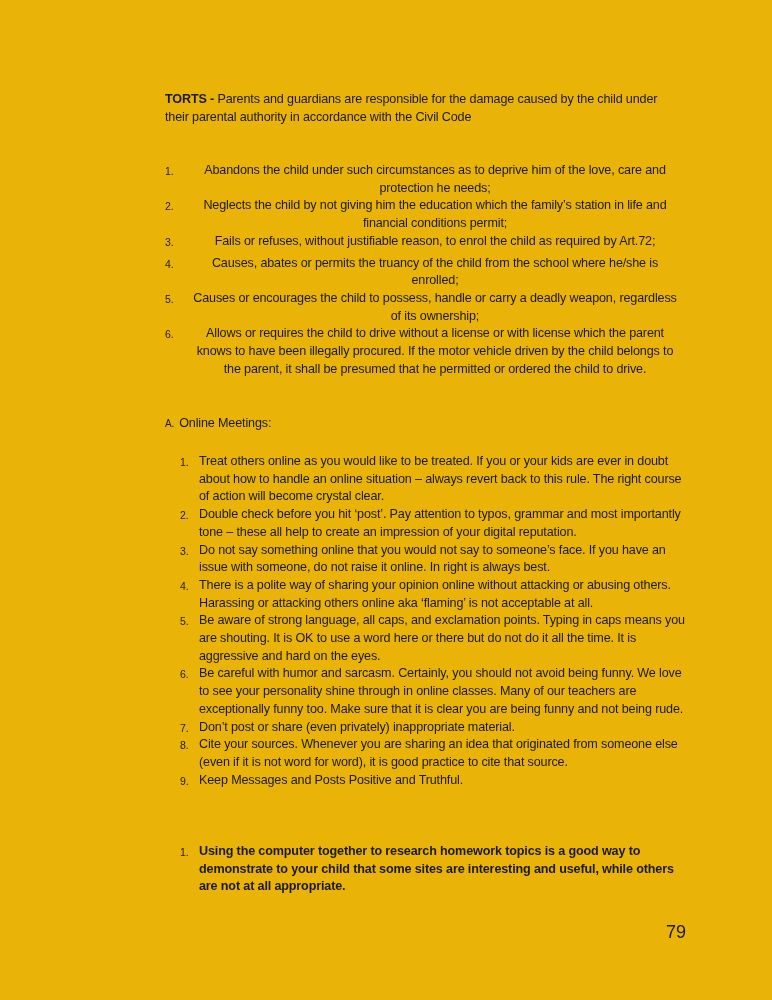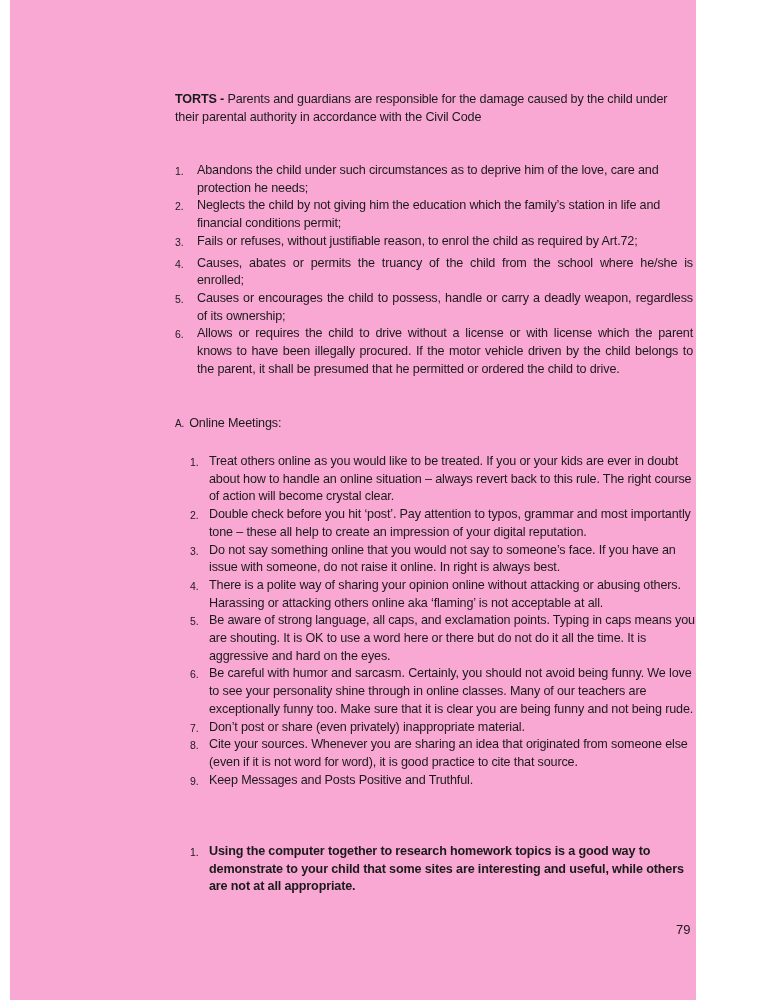--- a/index.html
+++ b/index.html
@@ -1,42 +1,42 @@
 <!DOCTYPE html>
 <html><head>
   <meta charset="utf-8">
   <style>
     html, body { margin: 0; padding: 0; background: #ffffff; }
     body { width: 772px; height: 1000px; position: relative; overflow: hidden;
            font-family: "Liberation Sans", sans-serif; color: #1a1a1a; }
-    .page { position: absolute; left: 0; top: 0; width: 686px; height: 1000px; background: #f9a8d4; margin-left: 10px; }
+    .page { position: absolute; left: 0; top: 0; width: 772px; height: 1000px; background: #eab308; }
     .txt { font-size: 12.6px; line-height: 17.7px; letter-spacing: -0.15px; }
     .block { position: absolute; left: 165px; width: 518px; }
     .bold { font-weight: bold; }
     .item { position: relative; }
     .num { position: absolute; left: 0; font-size: 10.5px; }
     .body { display: block; }
     .justify { text-align: justify; }
     
     #crimes { top: 145px; }
     #crimes .item .num { left: 0; top: 1px; }
-    #crimes .item .body { margin-left: 22px; }
+    #crimes .item .body { margin-left: 22px; text-align: center; }
     #crimes .item.spaced { margin-top: 4px; }
     
     #etiq-title { position: absolute; left: 170px; top: 417px; }
     #sec-a { position: absolute; left: 165px; top: 415px; }
     #sec-a .letter, #sec-b .letter { font-size: 10px; margin-right: 5px; }
     #list-a { position: absolute; left: 180px; top: 453px; width: 505px; }
     #list-a .item .num { left: 0; top: 1px; }
     #list-a .item .body { margin-left: 19px; }
     #sec-b { position: absolute; left: 165px; top: 825px; }
     #list-b { position: absolute; left: 180px; top: 843px; width: 505px; }
     #list-b .item .num { left: 0; top: 1px; }
     #list-b .item .body { margin-left: 19px; font-weight: bold; }
-    #page-number { position: absolute; left: 666px; top: 922px; font-size: 13px; }
+    #page-number { position: absolute; left: 666px; top: 922px; font-size: 18px; }
   </style>
 </head>
 <body>
 
 <div class="page">
 
   <div class="block txt" style="top:91px;">
     <span class="bold">TORTS -</span><span> Parents and guardians are responsible for the damage caused by the child under their parental authority in accordance with the Civil Code</span>
   </div>
 

